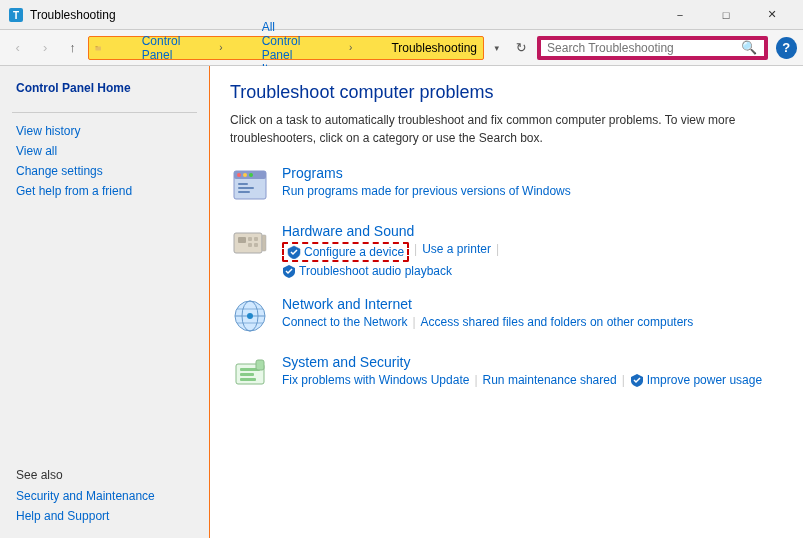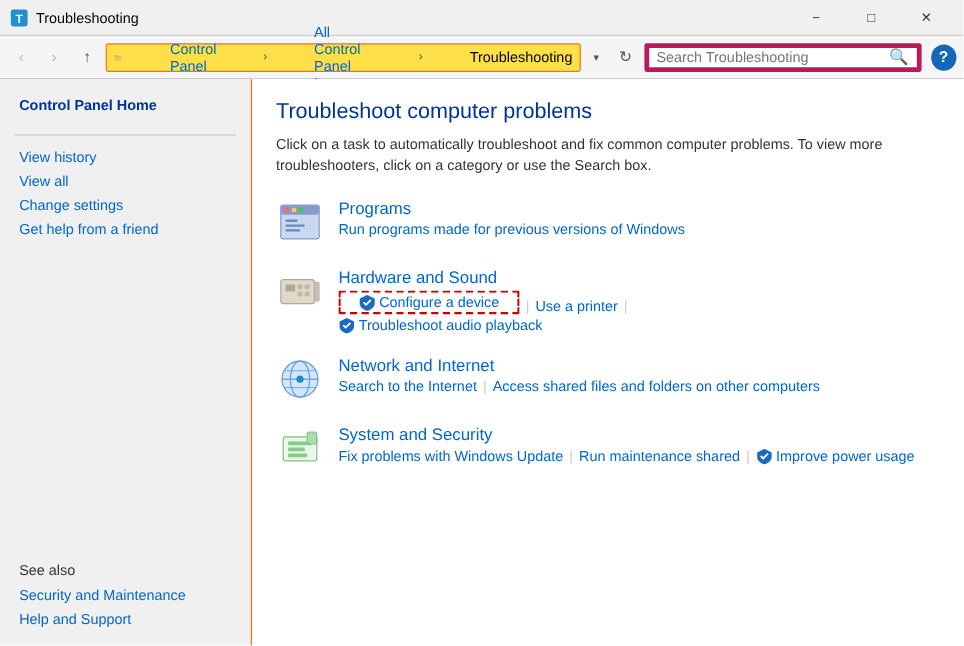--- a/index.html
+++ b/index.html
@@ -236,42 +236,42 @@
     .category-content {}
     .category-title {
       font-size: 14px;
       color: #0066cc;
       cursor: pointer;
       text-decoration: none;
     }
     .category-links {
       display: flex;
       flex-wrap: wrap;
-      align-items: flex-end;
+      align-items: flex-start;
       gap: 2px;
       margin-top: 3px;
     }
     .category-link {
       color: #0066cc;
       font-size: 12px;
       cursor: pointer;
       text-decoration: none;
       display: flex;
       align-items: center;
       gap: 3px;
     }
     .cat-sep {
       color: #ccc;
       margin: 0 3px;
     }
 
     
     .highlight-link {
       border: 2px dashed #cc0000;
-      padding: 1px 15px;
+      padding: 1px 3px;
       border-radius: 2px;
       color: #0066cc;
       font-size: 12px;
       cursor: pointer;
       display: flex;
       align-items: center;
       gap: 3px;
     }
   </style>
 </head>
@@ -402,21 +402,21 @@
           <ellipse cx="18" cy="18" rx="8" ry="15" fill="none" stroke="#6699cc" stroke-width="1"></ellipse>
           <line x1="3" y1="18" x2="33" y2="18" stroke="#6699cc" stroke-width="1"></line>
           <line x1="5" y1="11" x2="31" y2="11" stroke="#6699cc" stroke-width="0.7"></line>
           <line x1="5" y1="25" x2="31" y2="25" stroke="#6699cc" stroke-width="0.7"></line>
           <circle cx="18" cy="18" r="3" fill="#2288cc"></circle>
         </svg>
       </div>
       <div class="category-content">
         <a class="category-title">Network and Internet</a>
         <div class="category-links">
-          <a class="category-link">Search to the Internet</a>
+          <a class="category-link">Connect to the Network</a>
           <span class="cat-sep">|</span>
           <a class="category-link">Access shared files and folders on other computers</a>
         </div>
       </div>
     </div>
 
     <div class="category-item">
       <div class="category-icon">
         <svg width="36" height="36" viewBox="0 0 36 36">
           <rect x="4" y="8" width="28" height="20" rx="2" fill="#e8f8e8" stroke="#88bb88" stroke-width="1"></rect>

